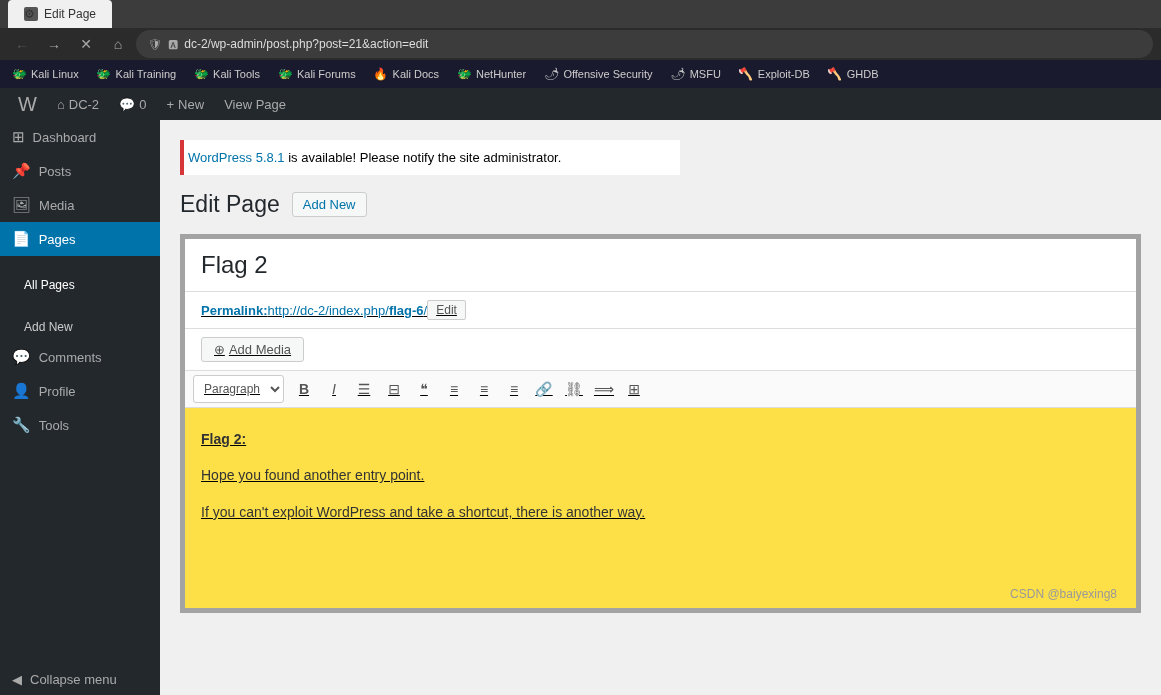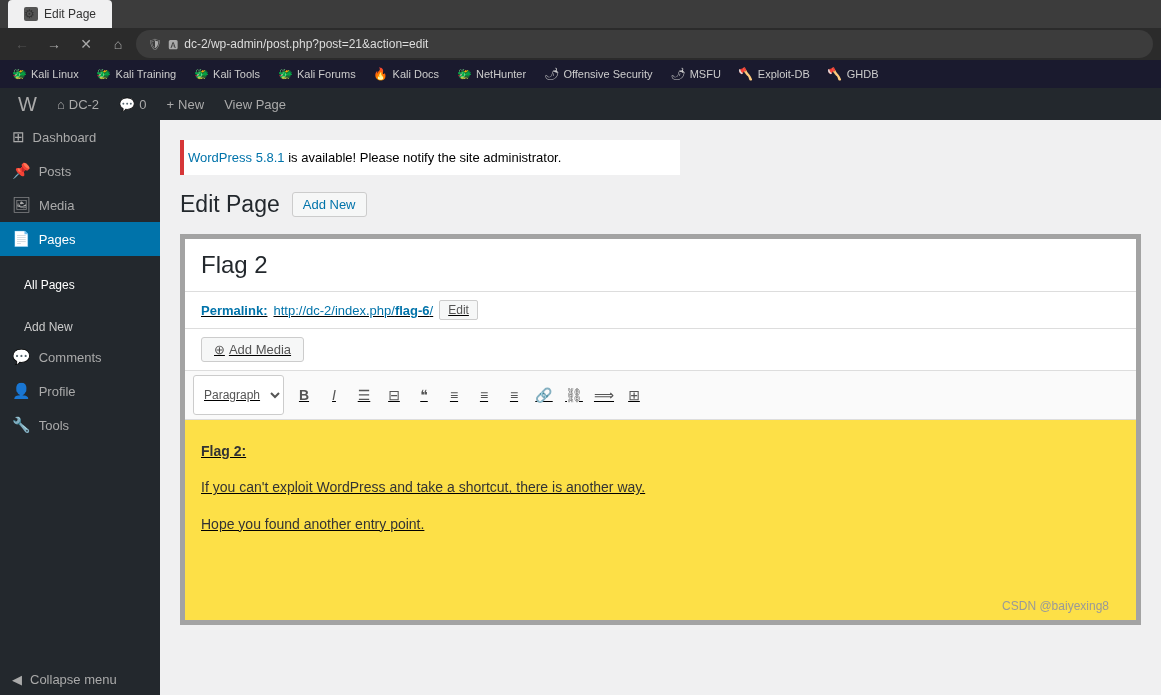--- a/index.html
+++ b/index.html
@@ -227,21 +227,20 @@
     }
 
     
     .permalink-bar {
       padding: 8px 16px;
       font-size: 13px;
       color: #555;
       border-bottom: 1px solid #ddd;
       display: flex;
       align-items: center;
-      gap: 6px;
     }
     .permalink-bar a { color: #0073aa; text-decoration: none; }
     .permalink-bar strong { color: #0073aa; }
     .edit-slug-btn {
       background: #f6f7f7;
       border: 1px solid #ccc;
       border-radius: 2px;
       padding: 2px 8px;
       font-size: 12px;
       cursor: pointer;
@@ -271,21 +270,21 @@
     .editor-toolbar {
       padding: 4px 8px;
       border-bottom: 1px solid #ddd;
       display: flex;
       align-items: center;
       gap: 2px;
       flex-wrap: wrap;
       background: #fafafa;
     }
     .toolbar-select {
-      height: 40px;
+      height: 28px;
       border: 1px solid #ccc;
       border-radius: 3px;
       padding: 0 6px;
       font-size: 12px;
       cursor: pointer;
       background: #fff;
       color: #555;
       margin-right: 4px;
     }
     .toolbar-btn {
@@ -316,21 +315,21 @@
     .flag-bold { font-weight: bold; }
 
     
     .csdn-watermark {
       text-align: right;
       padding: 4px 8px;
       color: #999;
       font-size: 12px;
       position: absolute;
       bottom: 8px;
-      right: 24px;
+      right: 16px;
     }
 
     .content-wrapper {
       position: relative;
     }
   </style>
 </head>
 <body>
 
 <div class="browser-chrome">
@@ -516,22 +515,22 @@
           <button class="toolbar-btn">⛓</button>
           <button class="toolbar-btn">⟹</button>
           <button class="toolbar-btn">⊞</button>
         </div>
 
         
         <div class="editor-body">
           <p>
             <span class="flag-bold">Flag 2:</span>
           </p>
+          <p>Hope you found another entry point.</p>
           <p>If you can't exploit WordPress and take a shortcut, there is another way.</p>
-          <p>Hope you found another entry point.</p>
         </div>
 
       </div>
 
       <div class="csdn-watermark">CSDN @baiyexing8</div>
     </div>
 
   </div>
 </div>
 

